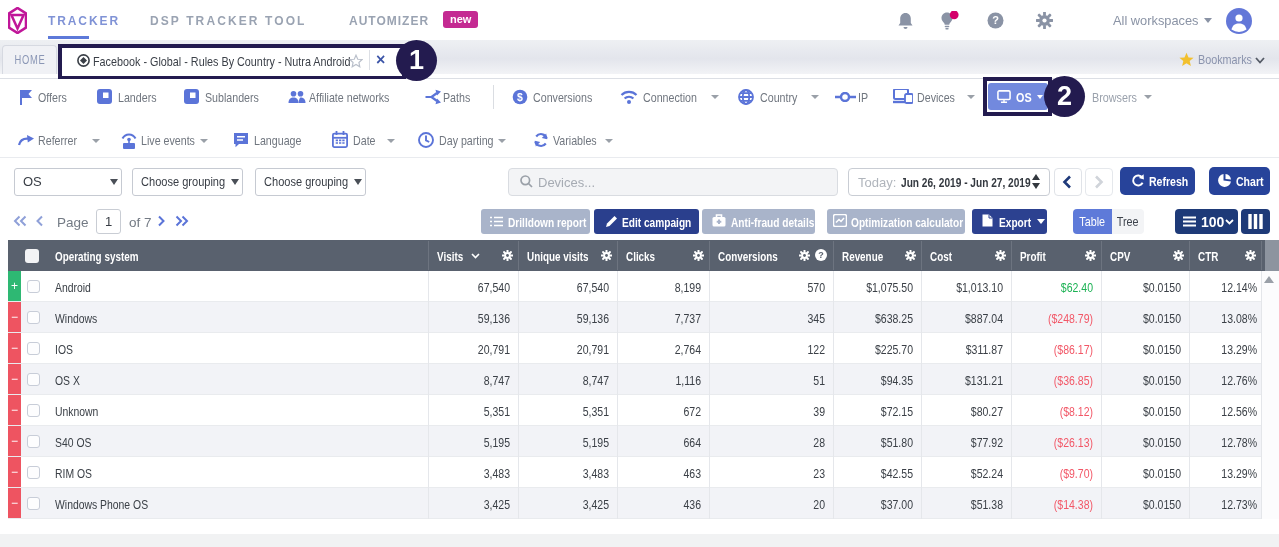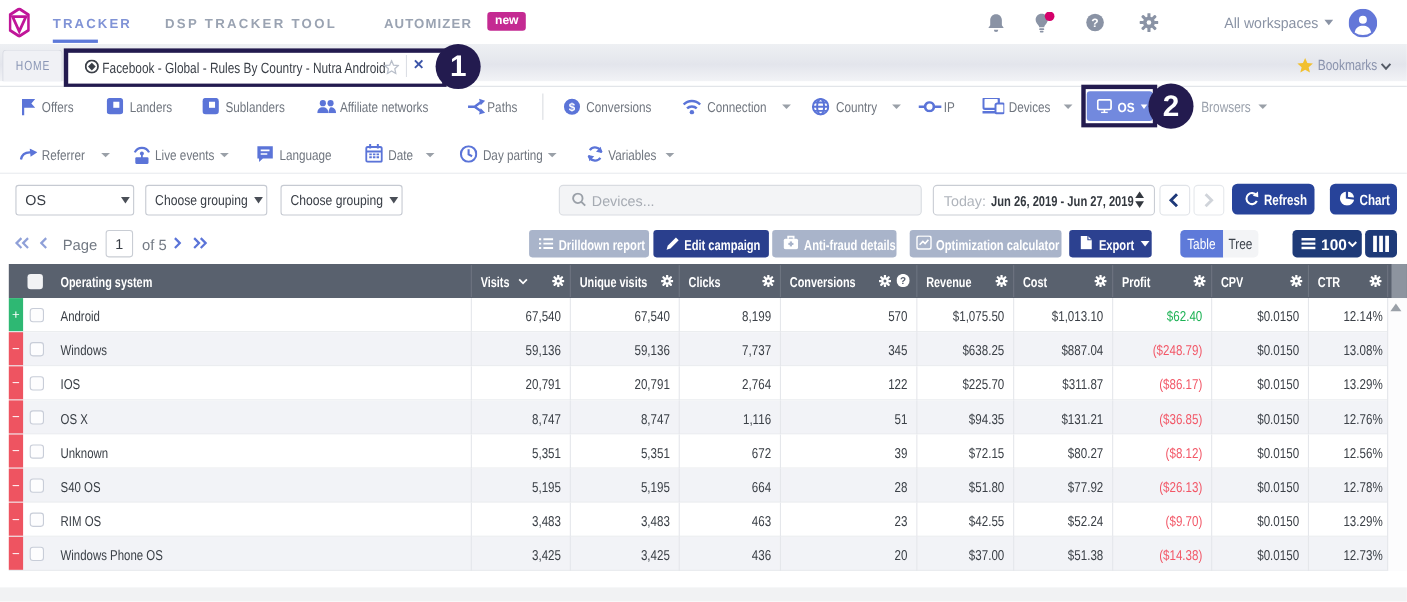--- a/index.html
+++ b/index.html
@@ -252,21 +252,21 @@
 <div class="abs blab" style="left:1236px;top:174px;font-size:13.5px;font-weight:700;color:#fff">Chart</div>
 
 <svg class="abs" style="left:13px;top:215px" width="14" height="12" viewBox="0 0 14 12">
     <path d="M6.5 1.5 L2 6 L6.5 10.5 M12.5 1.5 L8 6 L12.5 10.5" fill="none" stroke="#8fa0d8" stroke-width="2"></path>
   </svg>
 <svg class="abs" style="left:36px;top:215px" width="8" height="12" viewBox="0 0 8 12">
     <path d="M6 1.5 L1.5 6 L6 10.5" fill="none" stroke="#8fa0d8" stroke-width="2"></path>
   </svg>
 <div class="abs" style="left:57px;top:215px;font-size:13.5px;color:#737a84">Page</div>
 <div class="abs" style="left:96px;top:209px;width:25px;height:25px;background:#fff;border:1px solid #c9cdd4;border-radius:3px;font-size:13px;color:#383d45;text-align:center;line-height:23px">1</div>
-<div class="abs" style="left:129px;top:215px;font-size:13.5px;color:#737a84">of 5</div>
+<div class="abs" style="left:129px;top:215px;font-size:13.5px;color:#737a84">of 7</div>
 <svg class="abs" style="left:157px;top:215px" width="8" height="12" viewBox="0 0 8 12">
     <path d="M2 1.5 L6.5 6 L2 10.5" fill="none" stroke="#5b74d8" stroke-width="2"></path>
   </svg>
 <svg class="abs" style="left:175px;top:215px" width="14" height="12" viewBox="0 0 14 12">
     <path d="M1.5 1.5 L6 6 L1.5 10.5 M7.5 1.5 L12 6 L7.5 10.5" fill="none" stroke="#5b74d8" stroke-width="2"></path>
   </svg>
 
 <div class="abs gbtn" style="left:481px;top:209px;width:109px;height:25px"></div>
 <svg class="abs" style="left:490px;top:216px" width="13" height="11" viewBox="0 0 13 11">
 <path d="M0 1.5 L2 1.5 M0 5.5 L2 5.5 M0 9.5 L2 9.5 M4 1.5 L13 1.5 M4 5.5 L13 5.5 M4 9.5 L13 9.5" stroke="#fff" stroke-width="1.7"></path>

